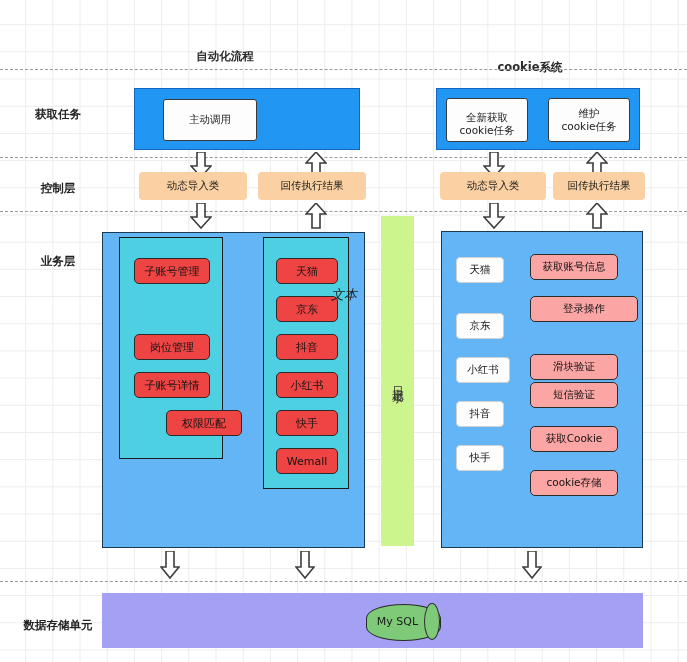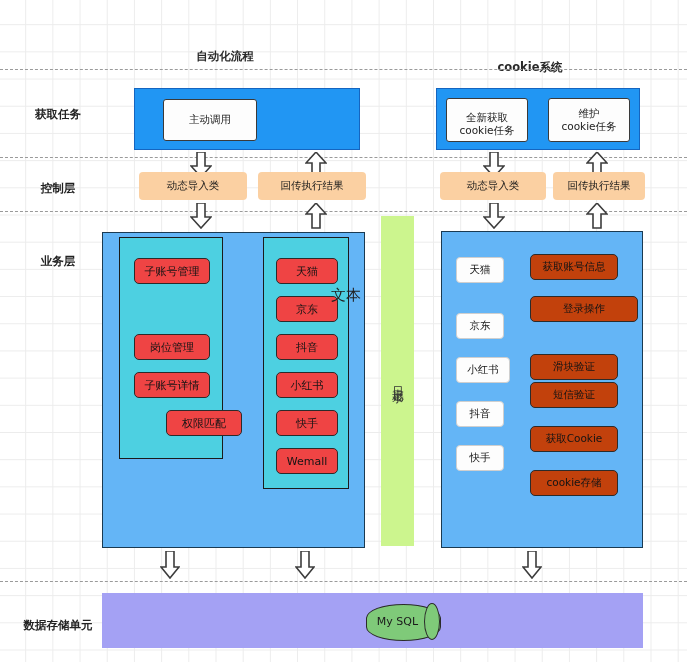--- a/index.html
+++ b/index.html
@@ -70,21 +70,21 @@
   }
   .tealpanel2{
     background:#4dd0e1;border:1.8px solid #1b1b1b;
   }
   .itembtn{
     background:#ef4444;border:1.7px solid #2b2b2b;border-radius:5px;
     display:flex;align-items:center;justify-content:center;
     font-size:11px;color:#141414;
   }
   .yellowbtn{
-    background:#c2410c;border:1.7px solid #2b2b2b;border-radius:5px;
+    background:#fca5a5;border:1.7px solid #2b2b2b;border-radius:5px;
     display:flex;align-items:center;justify-content:center;
     font-size:10.5px;color:#141414;
   }
   .platbtn{
     background:#fdfdfd;border:1px solid #cfcfcf;border-radius:4px;
     display:flex;align-items:center;justify-content:center;
     font-size:10.5px;color:#141414;
   }
 
   
@@ -110,21 +110,21 @@
     background:#7fca79;box-sizing:border-box;
   }
   .cyl .lbl{
     position:absolute;left:0;top:0;width:100%;height:100%;
     display:flex;align-items:center;justify-content:center;
     font-size:11px;color:#1b1b1b;padding-right:10px;box-sizing:border-box;
   }
 
   
   .arrow svg{display:block;}
-  .floattext{font-size:15px;color:#222;}
+  .floattext{font-size:13px;color:#222;font-style:italic;}
 </style>
 </head>
 <body>
 
 <div id="canvas">
 
 
   <div class="abs colhead" style="left:155px;top:47px;width:140px;">自动化流程</div>
   <div class="abs colhead" style="left:455px;top:58px;width:150px;">cookie系统</div>
 

